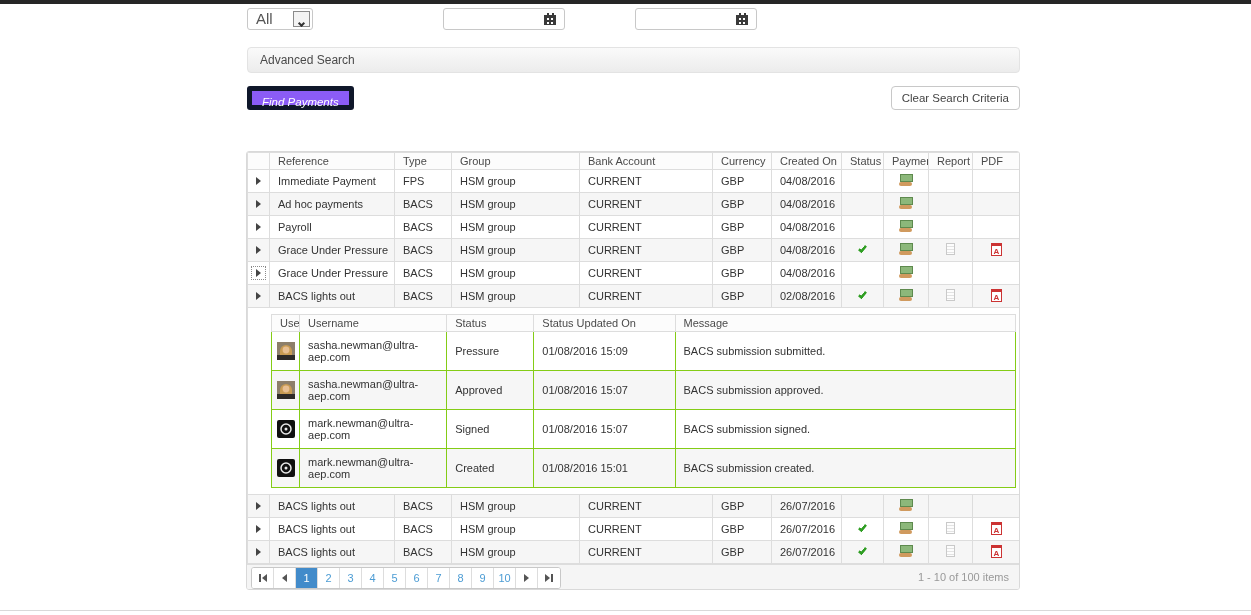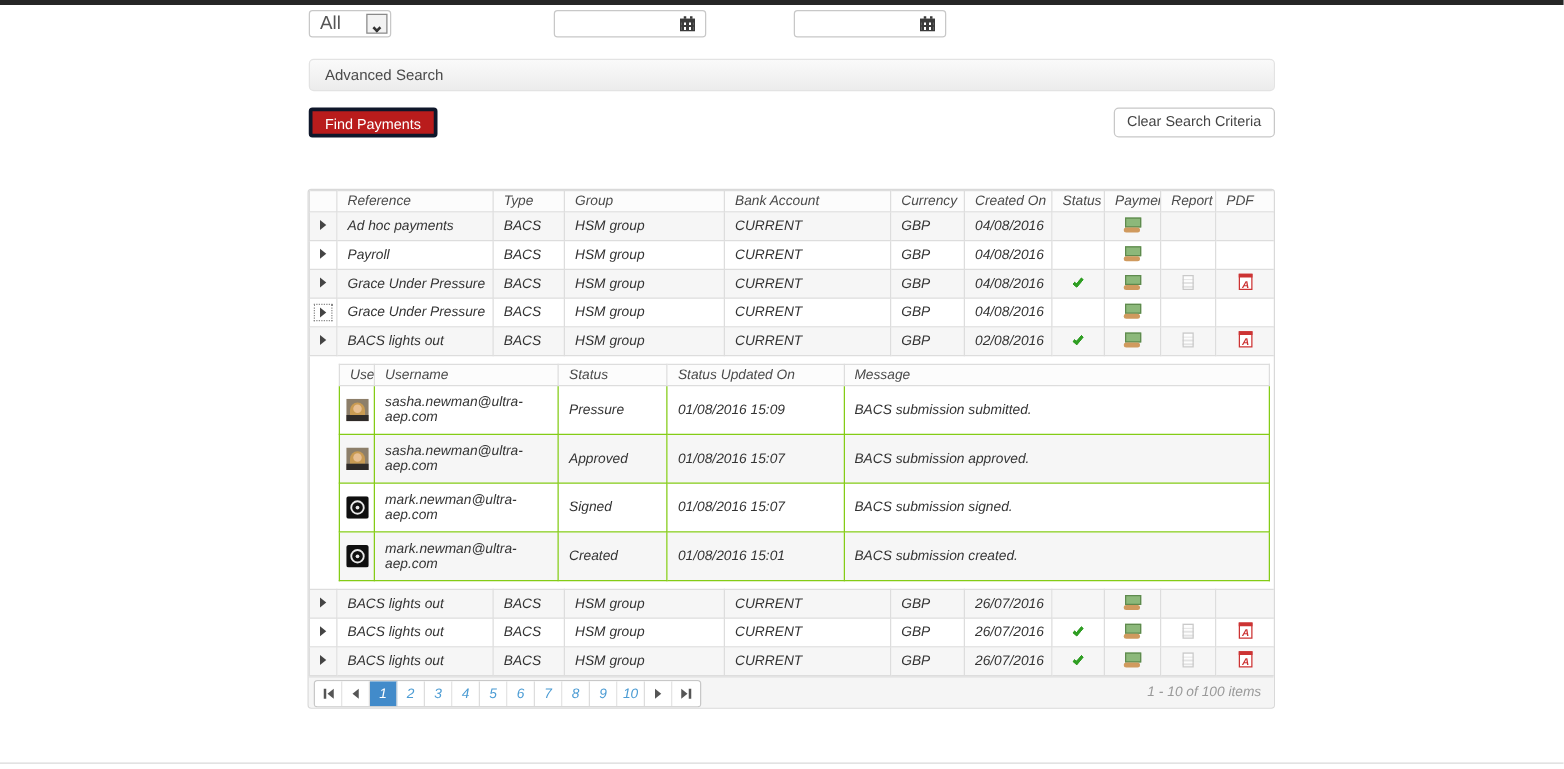--- a/index.html
+++ b/index.html
@@ -30,26 +30,26 @@
   .cal::before { content:""; position:absolute; top:-1px; left:-1px; width:12px; height:3px; background:#3a3a3a; }
   .cal::after { content:""; position:absolute; top:-3px; left:2px; width:2px; height:2px; background:#3a3a3a;
                 box-shadow:5px 0 #3a3a3a; }
 
   
   .advbar { position:absolute; left:247px; top:47px; width:773px; height:26px; border:1px solid #e3e3e3;
             border-radius:4px; background:linear-gradient(#fafafa,#ececec); line-height:24px; padding-left:12px;
             font-size:12px; color:#4a4a4a; }
   .btn { position:absolute; top:86px; height:24px; line-height:22px; font-size:11.5px; border-radius:3px;
          padding:0 10px; cursor:pointer; }
-  .btn-find { left:247px; background:#b91c1c; border:3px solid #0f172a; color:#fff; }
+  .btn-find { left:247px; background:#8b5cf6; border:5px solid #0f172a; color:#fff;font-style:italic; }
   .btn-clear { right:231px; background:#fff; border:1px solid #c8c8c8; color:#444; border-radius:4px; }
 
   
   .grid { position:absolute; left:246px; top:151px; width:774px; border:1px solid #d9d9d9; border-radius:3px;
-          background:#fff; overflow:hidden;font-style:italic; }
+          background:#fff; overflow:hidden; }
   table.kgrid { border-collapse:collapse; table-layout:fixed; width:772px; font-size:11px; color:#333; }
   .kgrid th { background:#fcfcfc; font-weight:normal; text-align:left; padding:2px 8px; height:17px;
               border:1px solid #ddd; color:#4a4a4a; font-size:11px; white-space:nowrap; overflow:hidden; cursor:pointer; }
   .kgrid td { padding:2px 8px; height:23px; border:1px solid #ddd; white-space:nowrap; overflow:hidden;
               background:#fff; }
   .kgrid tr.alt td { background:#f6f6f6; }
   .kgrid td.cexp { padding:2px 4px; text-align:center; }
   .kgrid td.cic { padding:2px 4px; text-align:center; }
 
   .tri-r { display:inline-block; width:0; height:0; border-top:4px solid transparent; border-bottom:4px solid transparent;
@@ -146,20 +146,33 @@
         <th>Bank Account</th>
         <th>Currency</th>
         <th>Created On</th>
         <th>Status</th>
         <th>Payment</th>
         <th>Report</th>
         <th>PDF</th>
       </tr>
     </thead>
     <tbody>
+      <tr>
+        <td class="cexp"><span class="tri-r"></span></td>
+        <td>Immediate Payment</td>
+        <td>FPS</td>
+        <td>HSM group</td>
+        <td>CURRENT</td>
+        <td>GBP</td>
+        <td>04/08/2016</td>
+        <td class="cic"><span class="chk" style="visibility: hidden;"></span></td>
+        <td class="cic"><span class="pay"></span></td>
+        <td class="cic"><span class="rep" style="visibility: hidden;"></span></td>
+        <td class="cic"><span class="pdf" style="visibility: hidden;"></span></td>
+      </tr>
       <tr class="alt">
         <td class="cexp"><span class="tri-r"></span></td>
         <td>Ad hoc payments</td>
         <td>BACS</td>
         <td>HSM group</td>
         <td>CURRENT</td>
         <td>GBP</td>
         <td>04/08/2016</td>
         <td class="cic"><span class="chk" style="visibility: hidden;"></span></td>
         <td class="cic"><span class="pay"></span></td>

